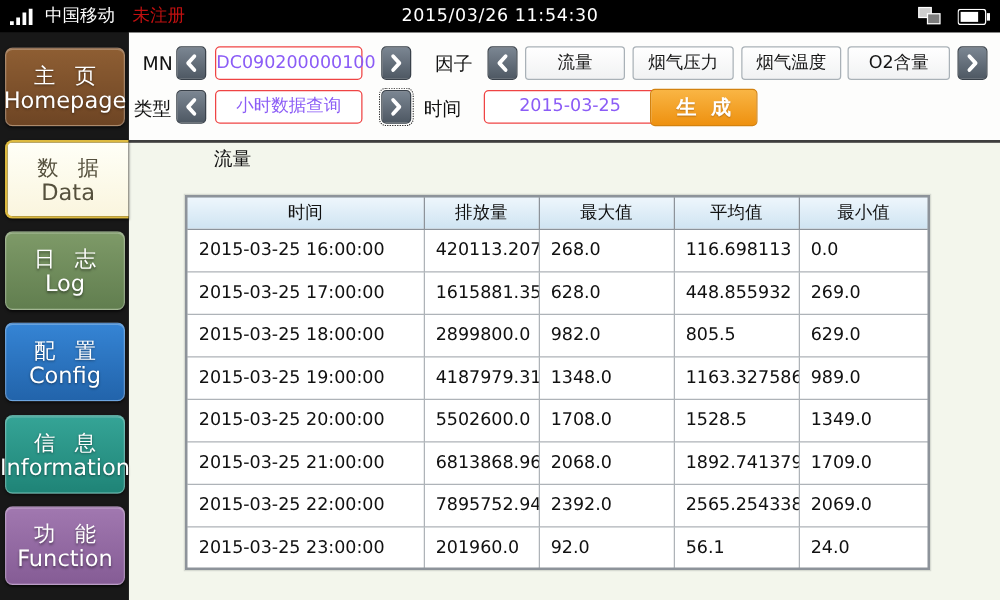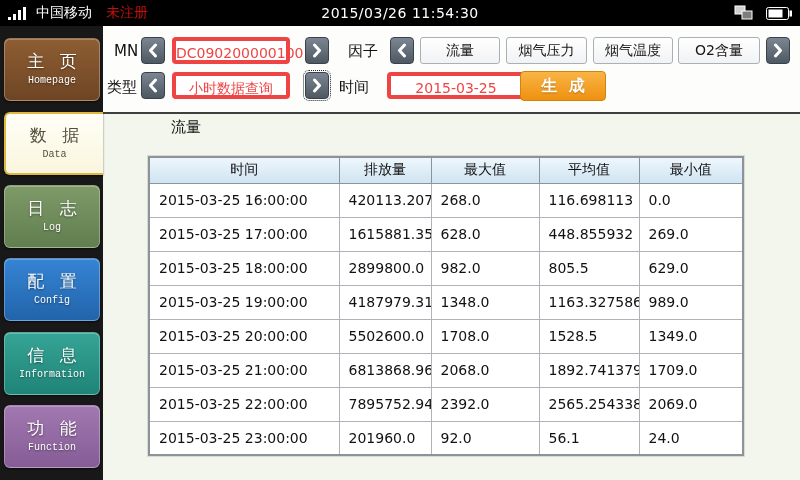--- a/index.html
+++ b/index.html
@@ -23,21 +23,21 @@
   .sidebar { position:absolute; left:0; top:26px; width:103px; height:454px; background:#181818; z-index:5; }
   .side-btn {
     position:absolute; left:4px; width:96px; height:63px;
     border-radius:6px; color:#fff; text-align:center;
     display:flex; flex-direction:column; justify-content:center; align-items:center;
     text-shadow:0 1px 2px rgba(0,0,0,0.45); cursor:pointer;
     border:1px solid rgba(255,255,255,0.28);
     box-shadow:inset 0 1px 0 rgba(255,255,255,0.25), 0 1px 2px rgba(0,0,0,0.6);
   }
   .side-btn .zh { font-size:17px; word-spacing:10px; line-height:22px; }
-  .side-btn .en { font-size:10px; line-height:17px;font-family:Liberation Mono, monospace; }
+  .side-btn .en { font-size:18px; line-height:17px; }
   .btn-home { top:12px; background:linear-gradient(#8e5e33,#6e4524); }
   .btn-data {
     top:86px; width:99px; border-radius:6px 0 0 6px;
     background:linear-gradient(#fffff7,#faf5de);
     border:2px solid #dcb93f; border-right:none;
     color:#55503d; text-shadow:none;
   }
   .btn-log  { top:159px; background:linear-gradient(#7e9a68,#617e4f); }
   .btn-config { top:232px; background:linear-gradient(#3584d4,#2264ab); }
   .btn-info { top:306px; background:linear-gradient(#35a496,#1f8477); }
@@ -48,22 +48,22 @@
   .content-bottom { position:absolute; left:103px; top:114px; width:697px; height:366px; background:#f3f6ec; }
   .ctl-label { position:absolute; font-size:15px; color:#111; z-index:6; }
   .chev-btn {
     position:absolute; width:24px; height:27px; z-index:6;
     background:linear-gradient(#7b8692,#4e5863); border:1px solid #39414a; border-radius:4px;
     display:flex; align-items:center; justify-content:center; cursor:pointer;
   }
   .chev-btn.focused { outline:1px dotted #222; outline-offset:1px; }
   .field {
     position:absolute; height:27px; z-index:6; background:#fff;
-    border:4px solid #ef4444; border-radius:4px;
-    color:#ef4444; font-size:14px; text-align:center; line-height:25px; cursor:text;
+    border:1px solid #ef4444; border-radius:4px;
+    color:#8b5cf6; font-size:14px; text-align:center; line-height:25px; cursor:text;
   }
   .fac-btn {
     position:absolute; height:27px; z-index:6;
     background:linear-gradient(#ffffff,#f1f2f3); border:1px solid #a9b1b7; border-radius:3px;
     color:#161616; font-size:14px; text-align:center; line-height:25px; cursor:pointer;
   }
   .gen-btn {
     position:absolute; left:520px; top:71px; width:86px; height:30px; z-index:6;
     background:linear-gradient(#f9b544,#ee9110); border:1px solid #d3820f; border-radius:4px;
     color:#fff; font-size:16px; font-weight:bold; text-align:center; line-height:28px;

